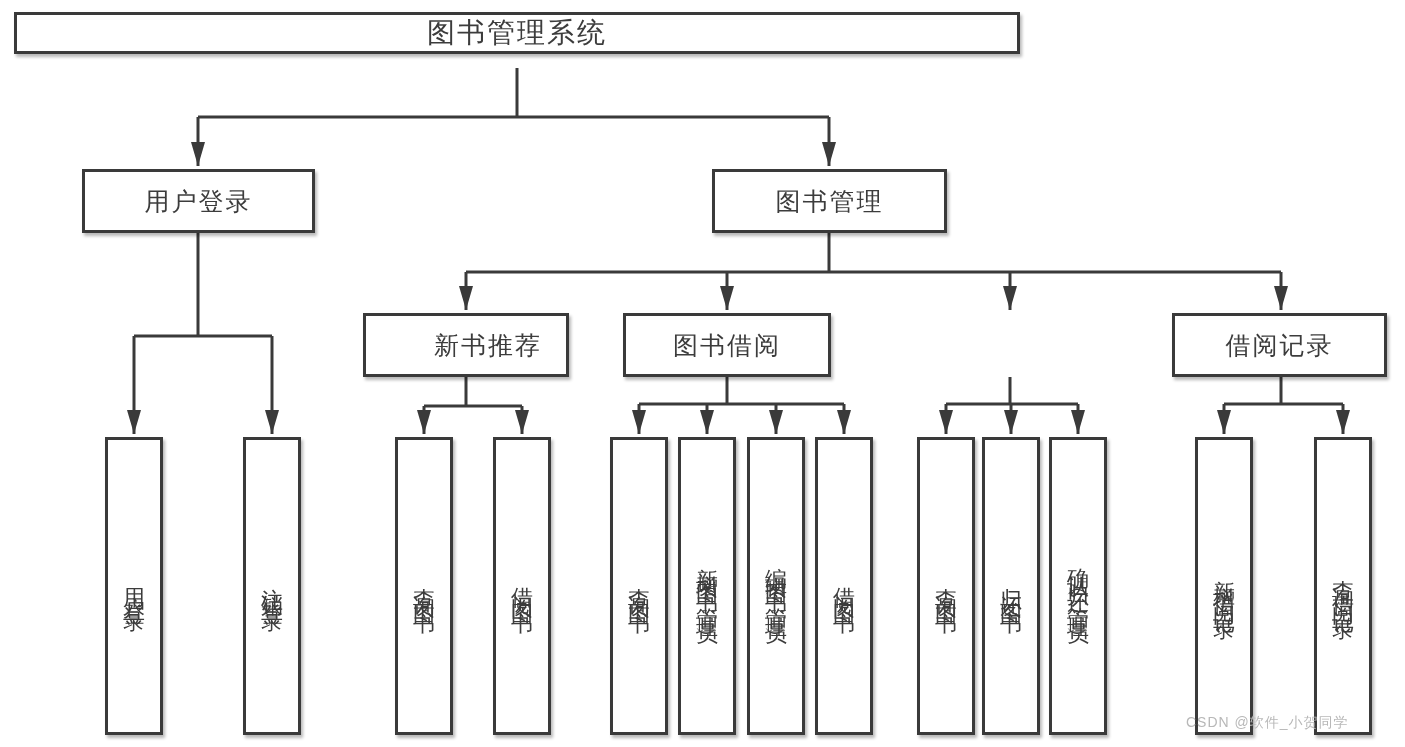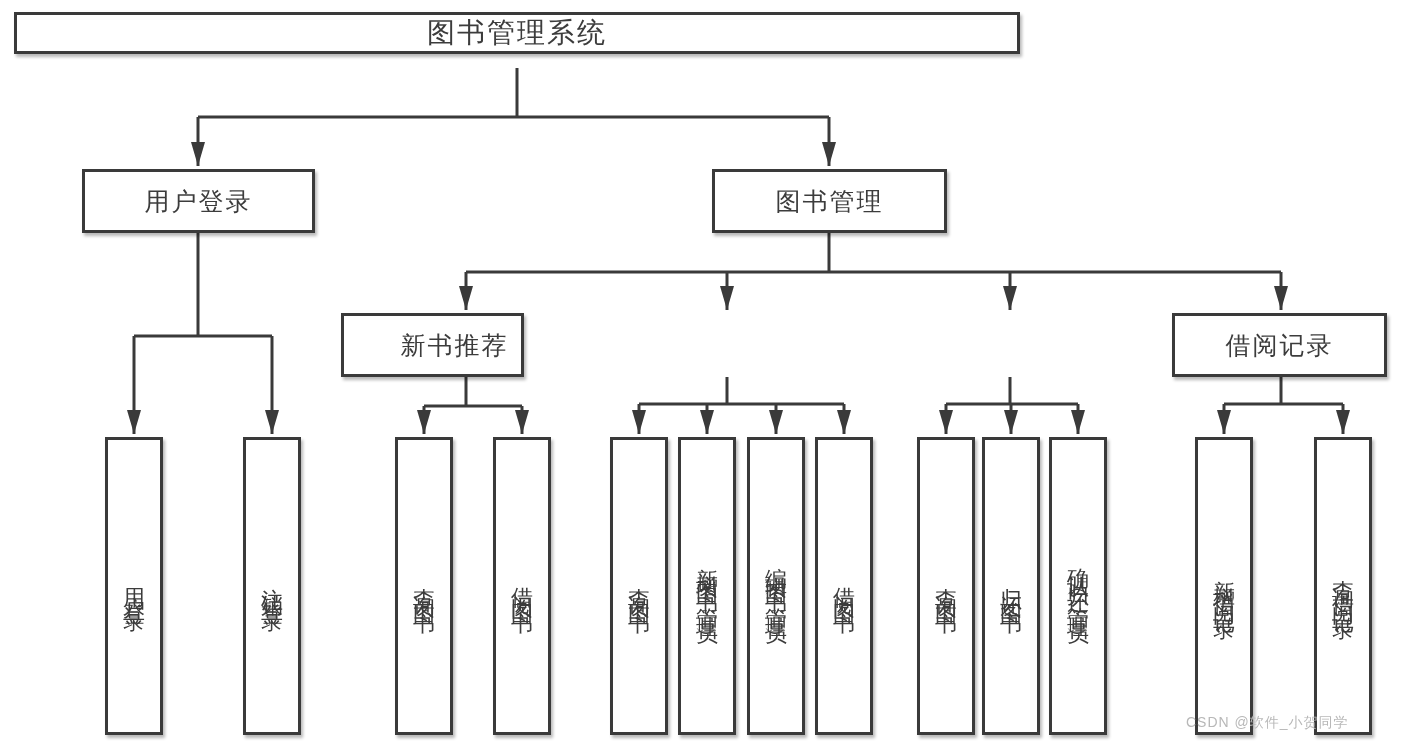--- a/index.html
+++ b/index.html
@@ -119,21 +119,22 @@
       <line x1="1224" y1="404" x2="1224" y2="434" marker-end="url(#ah)"></line>
       <line x1="1343" y1="404" x2="1343" y2="434" marker-end="url(#ah)"></line>
     </g>
   </svg>
 
   <div class="node node-root">图书管理系统</div>
 
   <div class="node node-branch lv2" style="left:82px;width:233px;">用户登录</div>
   <div class="node node-branch lv2" style="left:712px;width:235px;">图书管理</div>
 
-  <div class="node node-branch lv3" style="left:341px;width:183px;padding-left:44px;">新书推荐</div>
+  <div class="node node-branch lv3" style="left:363px;width:206px;padding-left:44px;">新书推荐</div>
+  <div class="node node-branch lv3" style="left:623px;width:208px;">图书借阅</div>
   <div class="node node-branch lv3" style="left:1172px;width:215px;">借阅记录</div>
 
   <div class="node leaf" style="left:105px;">
     <span class="vtext">用户登录</span>
   </div>
   <div class="node leaf" style="left:243px;">
     <span class="vtext">注销登录</span>
   </div>
 
   <div class="node leaf" style="left:395px;">

